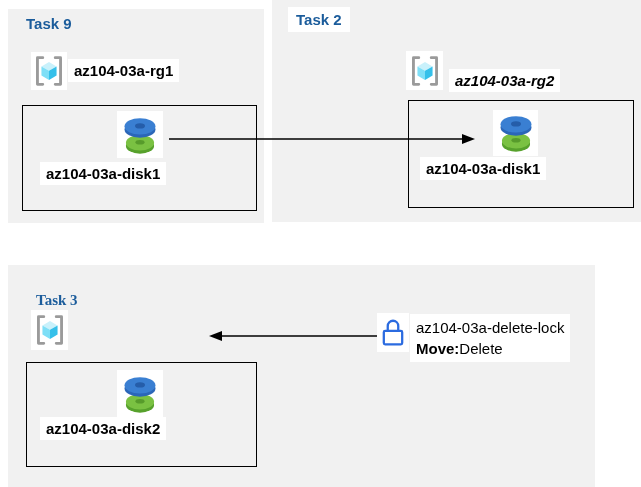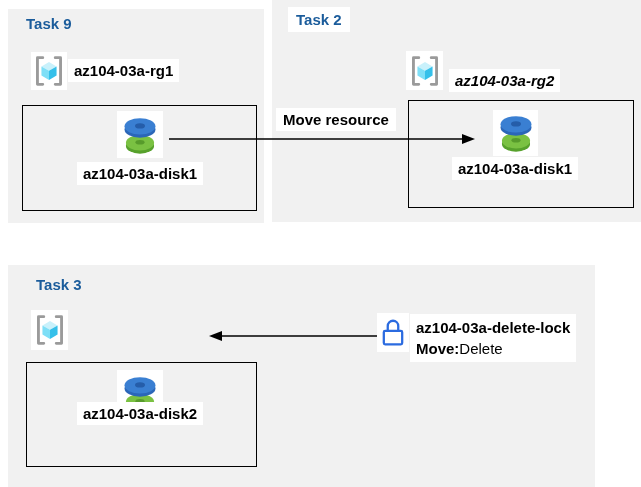--- a/index.html
+++ b/index.html
@@ -3,44 +3,44 @@
 <meta charset="utf-8">
 <style>
   html,body{margin:0;padding:0;background:#fff;}
   #stage{position:relative;width:641px;height:487px;background:#ffffff;
          font-family:"Liberation Sans",sans-serif;overflow:hidden;}
   .panel{position:absolute;background:#f1f1f1;}
   .title{position:absolute;font-size:15px;font-weight:bold;color:#1b5c9b;white-space:nowrap;}
   .title.boxed{background:#ffffff;padding:4px 8px;}
   .lbl{position:absolute;font-size:15px;font-weight:bold;color:#000;background:#ffffff;
        padding:3px 6px;white-space:nowrap;}
-  .lbl.centered{text-align:center;background:transparent;padding:0;}
+  .lbl.centered{text-align:left;background:transparent;padding:0;}
   .lbl.centered .inner{background:#ffffff;padding:3px 6px;display:inline-block;}
   .resbox{position:absolute;border:1.5px solid #000;background:transparent;}
   .tile{position:absolute;background:#ffffff;display:flex;align-items:center;justify-content:center;}
   .arrow{position:absolute;}
   .lockcard{position:absolute;background:#ffffff;padding:3px 6px;font-size:15px;color:#000;
             line-height:21px;white-space:nowrap;}
-  .lockcard .name{font-weight:bold;}
+  .lockcard .name{font-weight:normal;}
   .lockcard .typeLabel{font-weight:bold;}
   .lockcard .typeValue{font-weight:normal;}
   svg{display:block;}
 </style>
 </head>
 <body>
 
 <div id="stage">
 
   <div class="panel" style="left:8px;top:9px;width:256px;height:214px;"></div>
   <div class="panel" style="left:272px;top:0;width:369px;height:222px;"></div>
   <div class="panel" style="left:8px;top:265px;width:587px;height:222px;"></div>
 
   <div class="title" style="left:26px;top:15px;">Task 9</div>
   <div class="title boxed" style="left:288px;top:7px;">Task 2</div>
-  <div class="title" style="left:36px;top:276px;">Task 3</div>
+  <div class="title" style="left:36px;top:292px;font-family:Liberation Serif, serif;">Task 3</div>
 
   <div class="tile" style="left:31px;top:52px;width:36px;height:38px;">
     <svg width="32" height="36" viewBox="0 0 36 40">
       <path d="M11 5 H5 V35 H11" fill="none" stroke="#9a9a9a" stroke-width="3.2" stroke-linecap="round" stroke-linejoin="round"></path>
       <path d="M25 5 H31 V35 H25" fill="none" stroke="#9a9a9a" stroke-width="3.2" stroke-linecap="round" stroke-linejoin="round"></path>
       <polygon points="18,10 26.5,14.8 18,19.6 9.5,14.8" fill="#c9f1fb"></polygon>
       <polygon points="9.5,14.8 18,19.6 18,30 9.5,25.2" fill="#7edff7"></polygon>
       <polygon points="18,19.6 26.5,14.8 26.5,25.2 18,30" fill="#35c0ea"></polygon>
     </svg>
   </div>
@@ -59,21 +59,20 @@
     </svg>
   </div>
   <div class="lbl centered" style="left:40px;top:162px;width:200px;">
     <span class="inner">az104-03a-disk1</span>
   </div>
 
   <svg class="arrow" style="left:169px;top:131px;" width="306" height="16" viewBox="0 0 306 16">
     <line x1="0" y1="8" x2="294" y2="8" stroke="#000" stroke-width="1.5"></line>
     <polygon points="293,3 306,8 293,13" fill="#000"></polygon>
   </svg>
-  <div class="lbl" style="left:276px;top:108px;padding:3px 7px;">Move resource</div>
 
   <div class="tile" style="left:406px;top:51px;width:37px;height:39px;">
     <svg width="32" height="36" viewBox="0 0 36 40">
       <path d="M11 5 H5 V35 H11" fill="none" stroke="#9a9a9a" stroke-width="3.2" stroke-linecap="round" stroke-linejoin="round"></path>
       <path d="M25 5 H31 V35 H25" fill="none" stroke="#9a9a9a" stroke-width="3.2" stroke-linecap="round" stroke-linejoin="round"></path>
       <polygon points="18,10 26.5,14.8 18,19.6 9.5,14.8" fill="#c9f1fb"></polygon>
       <polygon points="9.5,14.8 18,19.6 18,30 9.5,25.2" fill="#7edff7"></polygon>
       <polygon points="18,19.6 26.5,14.8 26.5,25.2 18,30" fill="#35c0ea"></polygon>
     </svg>
   </div>
@@ -128,17 +127,17 @@
   <div class="tile" style="left:117px;top:370px;width:46px;height:47px;">
     <svg width="40" height="44" viewBox="0 0 44 46">
       <ellipse cx="22" cy="35" rx="15.5" ry="8.5" fill="#57a12c"></ellipse>
       <ellipse cx="22" cy="31.5" rx="15.5" ry="8.5" fill="#7ac142"></ellipse>
       <ellipse cx="22" cy="31" rx="5" ry="2.5" fill="#579b2b"></ellipse>
       <ellipse cx="22" cy="17" rx="17" ry="9" fill="#2b66b8"></ellipse>
       <ellipse cx="22" cy="13.5" rx="17" ry="9" fill="#3a7fd2"></ellipse>
       <ellipse cx="22" cy="13" rx="5.5" ry="2.8" fill="#255da9"></ellipse>
     </svg>
   </div>
-  <div class="lbl centered" style="left:40px;top:402px;width:200px;">
+  <div class="lbl centered" style="left:40px;top:417px;width:200px;">
     <span class="inner">az104-03a-disk2</span>
   </div>
 
 </div>
 
 </body></html>

